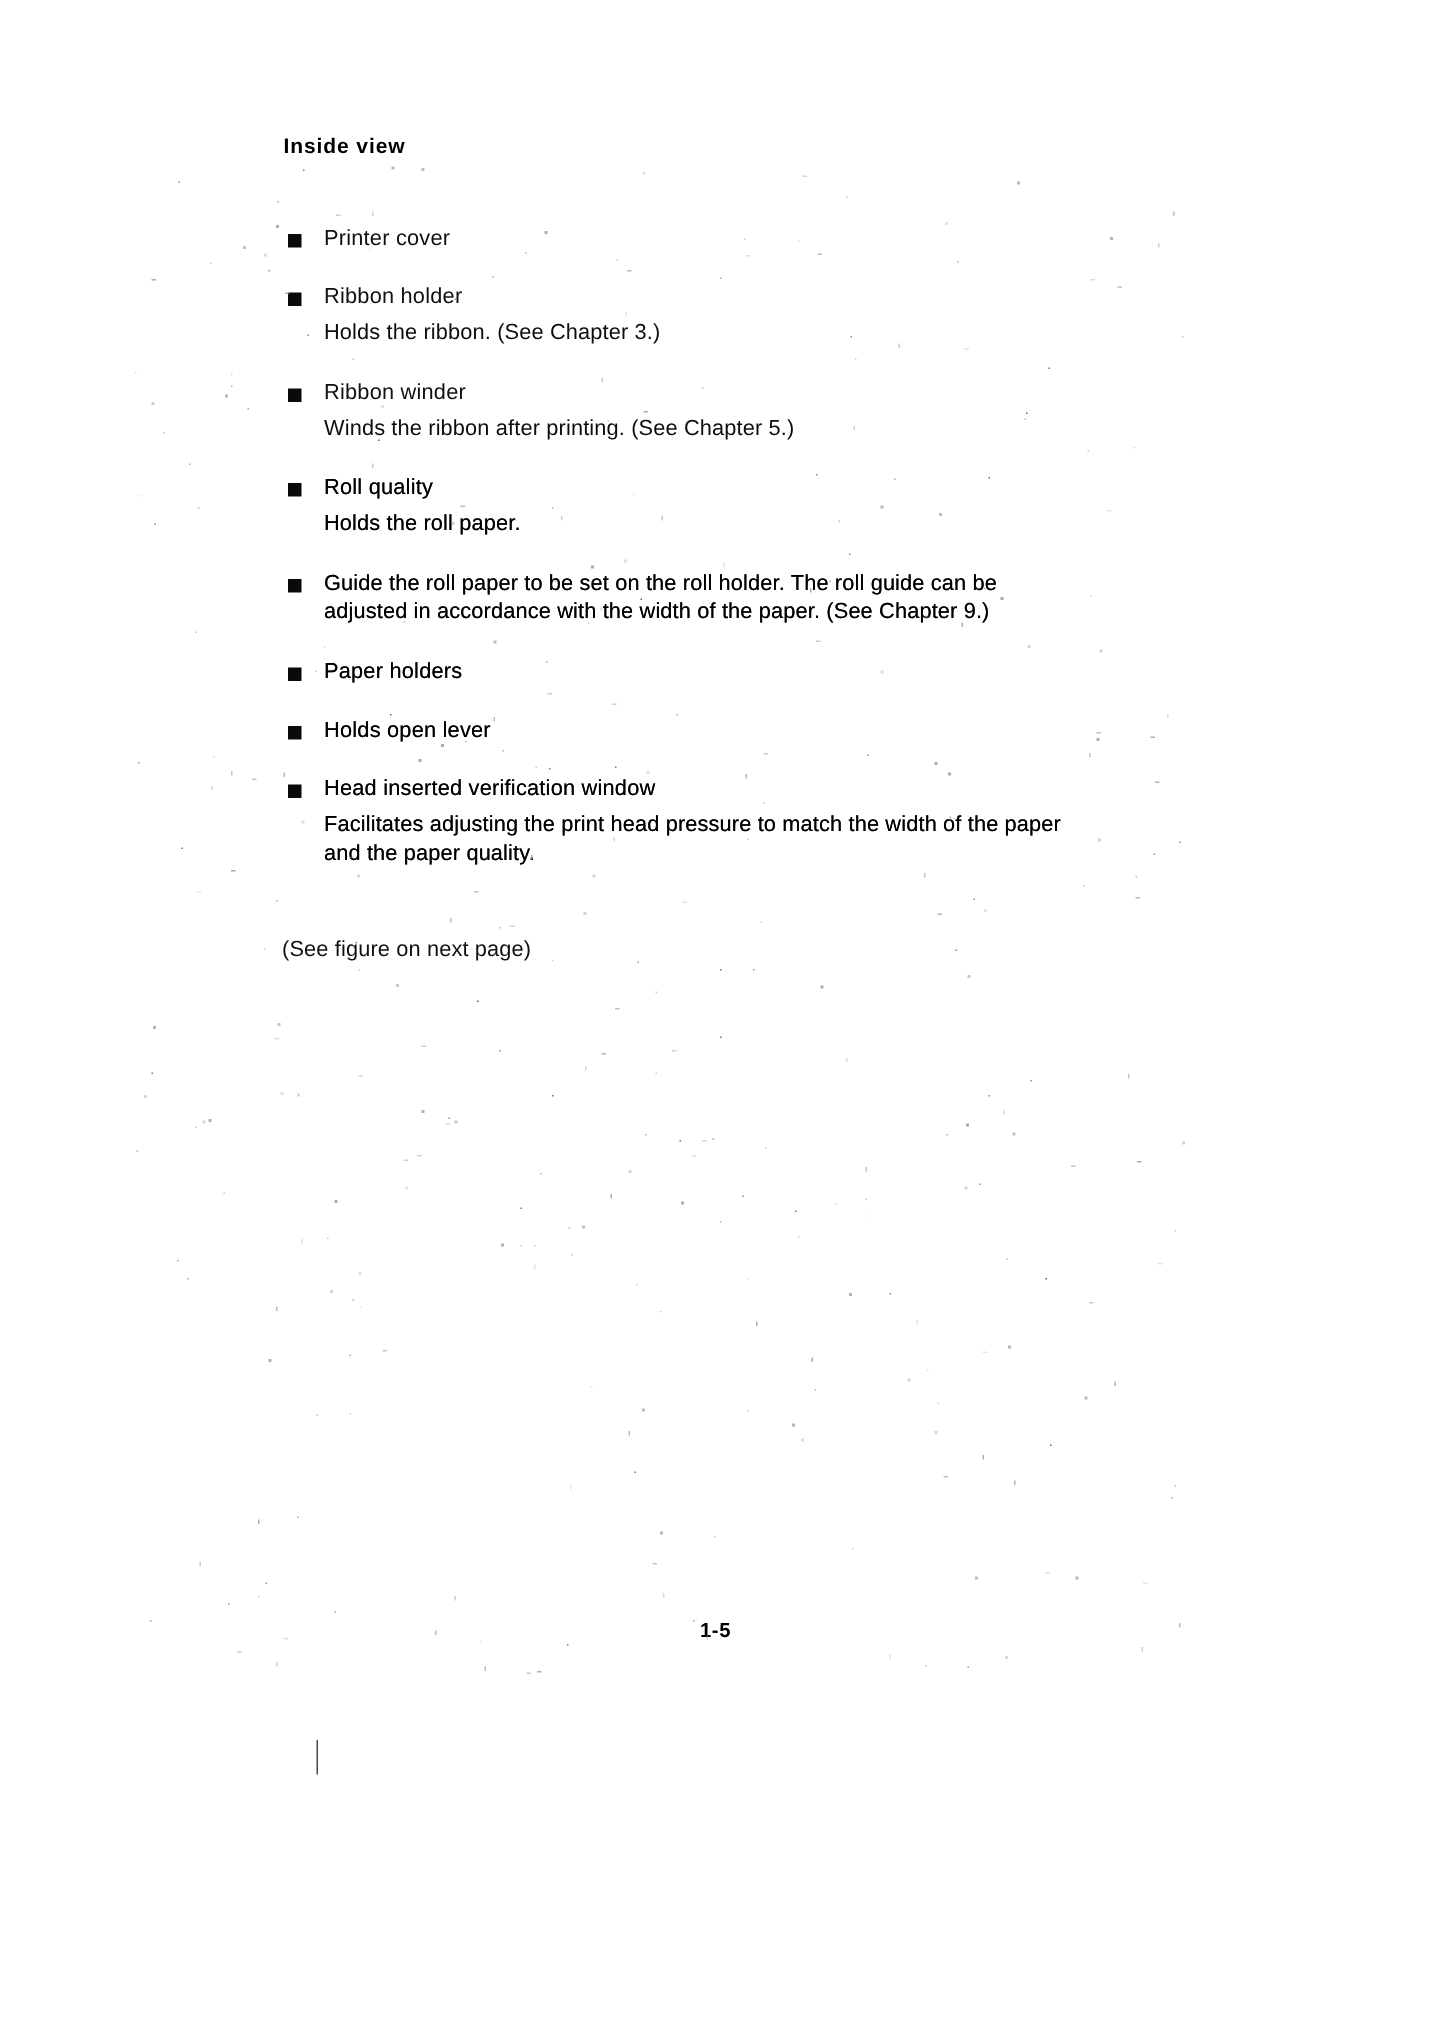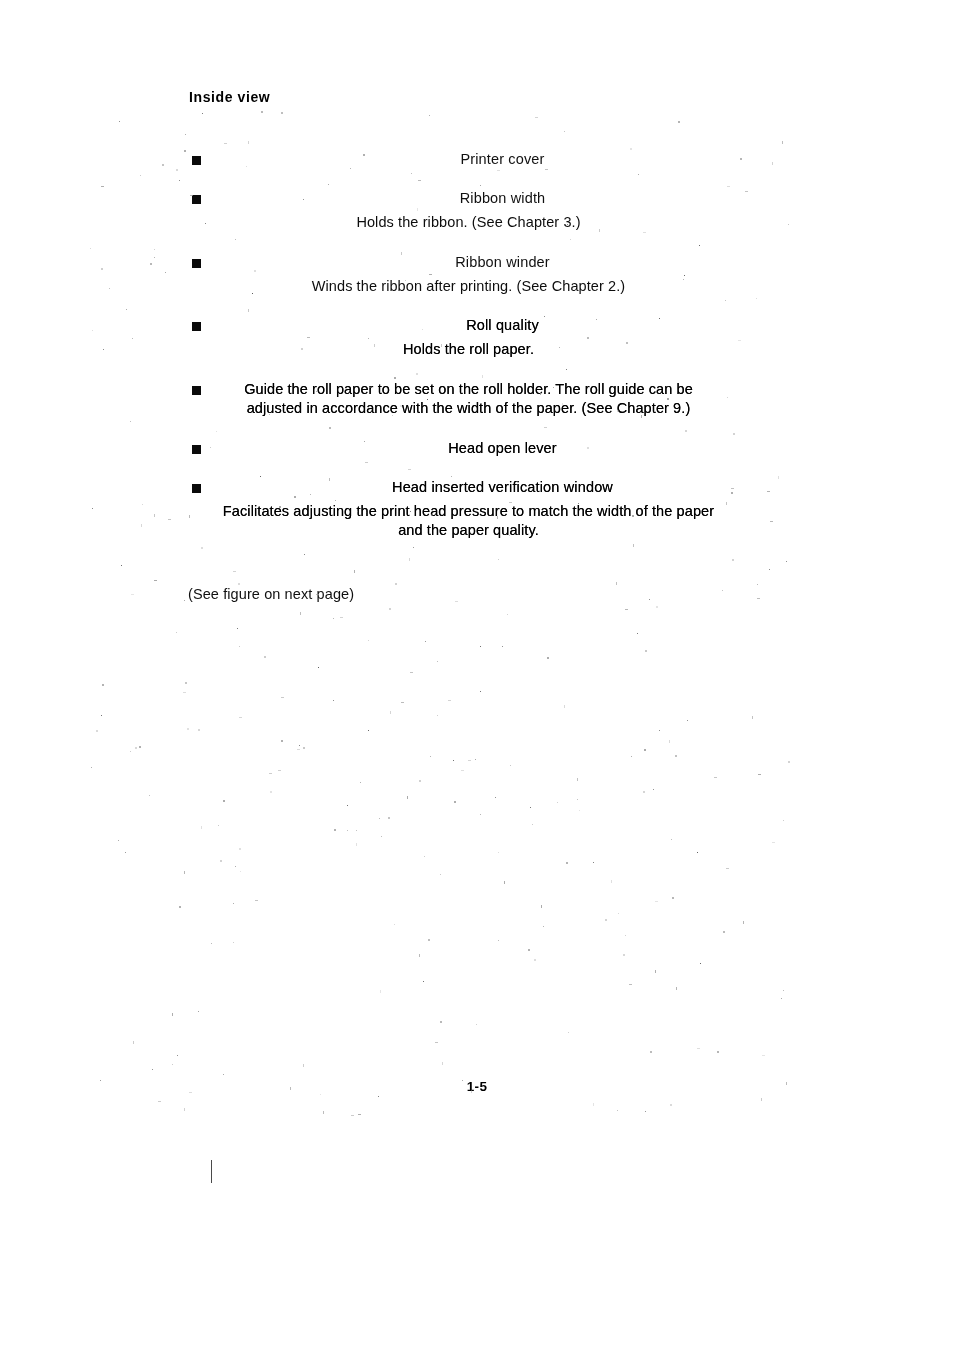--- a/index.html
+++ b/index.html
@@ -34,21 +34,20 @@
     letter-spacing: 0.6px;
     line-height: 18px;
     margin: 0 0 44px 0;
     color: #000;
   }
 
   .item-list {
     margin: 0;
     padding: 0;
     list-style: none;
-    text-align: center;
   }
 
   .item {
     position: relative;
     padding-left: 27px;
     margin-bottom: 20px;
   }
   .item:last-child { margin-bottom: 0; }
 
   .bullet {
@@ -137,48 +136,49 @@
 
     <ul class="item-list">
 
       <li class="item">
         <span class="bullet"></span>
         <div class="item-label">Printer cover</div>
       </li>
 
       <li class="item">
         <span class="bullet"></span>
-        <div class="item-label">Ribbon width</div>
+        <div class="item-label">Ribbon holder</div>
         <div class="item-desc">Holds the ribbon.  (See Chapter 3.)</div>
       </li>
 
       <li class="item">
         <span class="bullet"></span>
         <div class="item-label">Ribbon winder</div>
-        <div class="item-desc">Winds the ribbon after printing.  (See Chapter 2.)</div>
+        <div class="item-desc">Winds the ribbon after printing.  (See Chapter 5.)</div>
       </li>
 
       <li class="item ink-heavy">
         <span class="bullet"></span>
         <div class="item-label">Roll quality</div>
         <div class="item-desc">Holds the roll paper.</div>
       </li>
 
       <li class="item ink-heavy">
         <span class="bullet"></span>
         <div class="item-desc">Guide the roll paper to be set on the roll holder.  The roll guide can be adjusted in accordance with the width of the paper.  (See Chapter 9.)</div>
       </li>
 
       <li class="item ink-heavy">
         <span class="bullet"></span>
+        <div class="item-label">Paper holders</div>
       </li>
 
       <li class="item ink-heavy">
         <span class="bullet"></span>
-        <div class="item-label">Head open lever</div>
+        <div class="item-label">Holds open lever</div>
       </li>
 
 
       <li class="item ink-heavy">
         <span class="bullet"></span>
         <div class="item-label">Head inserted verification window</div>
         <div class="item-desc">Facilitates adjusting the print head pressure to match the width of the paper and the paper quality.</div>
       </li>
 
     </ul>

